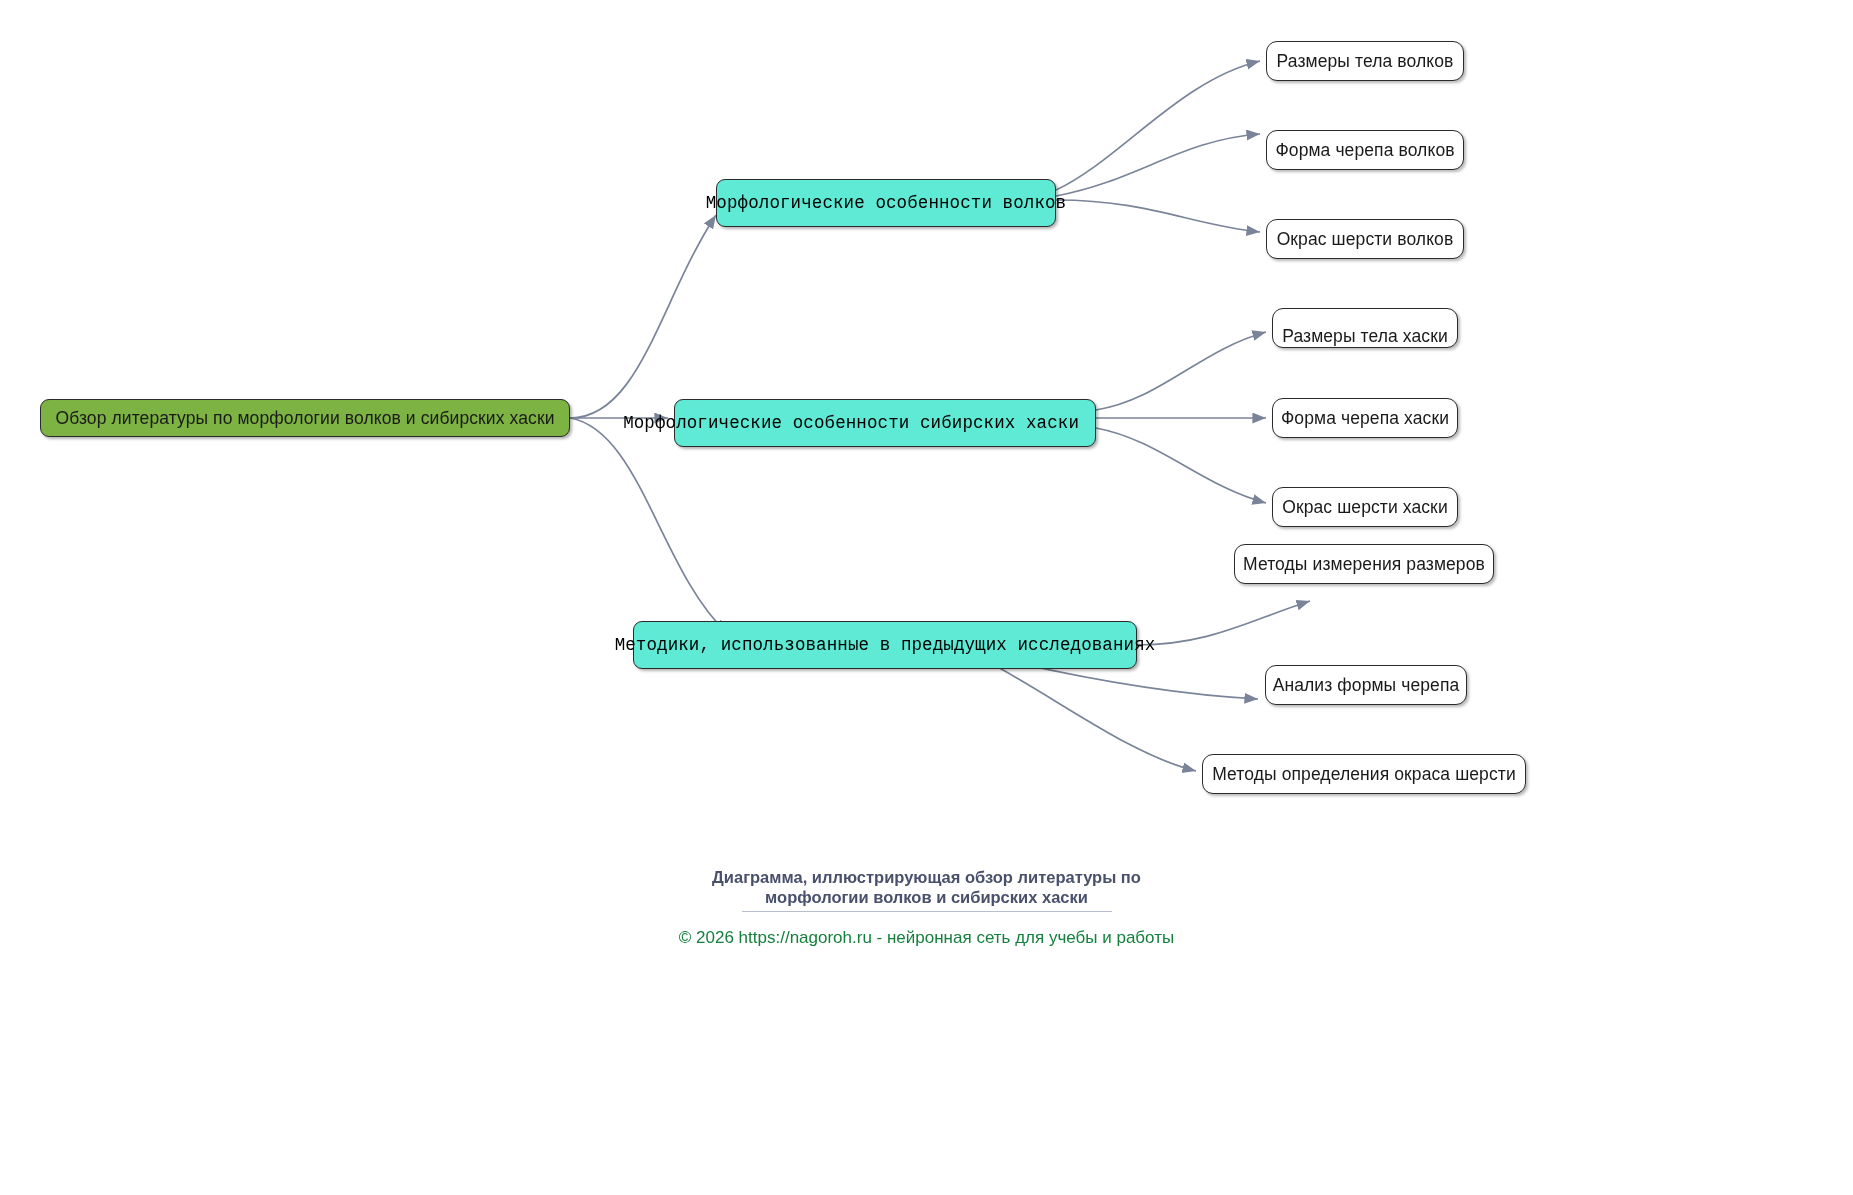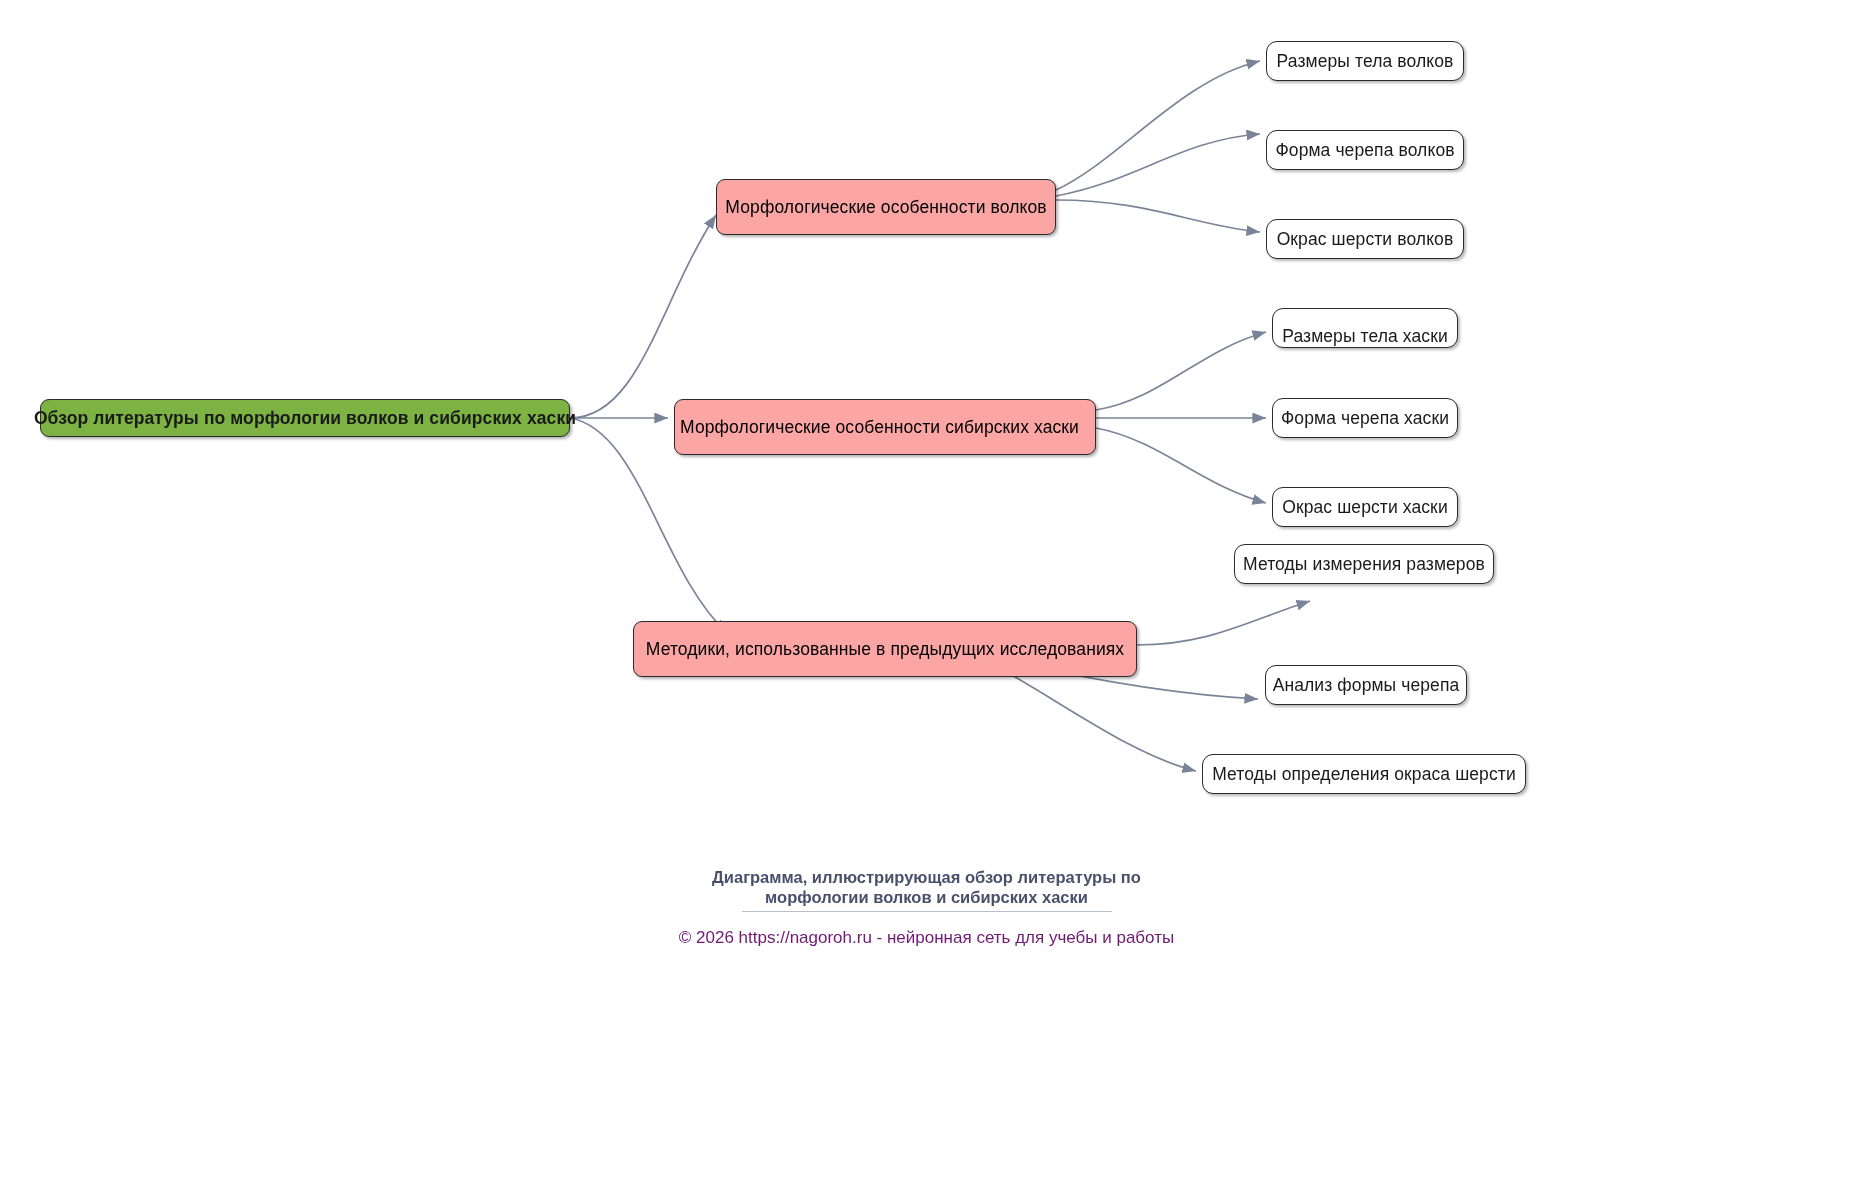--- a/index.html
+++ b/index.html
@@ -42,26 +42,27 @@
     letter-spacing: 0.1px;
   }
   .node-root {
     background: #7cb342;
     border: 1.4px solid #2b2b2b;
     box-shadow: 2px 2px 3px rgba(0,0,0,0.30);
     padding: 0 14px;
     height: 38px;
   }
   .node-branch {
-    background: #fca5a5;
+    background: #5eead4;
     border: 1.4px solid #2b2b2b;
     box-shadow: 2px 2px 3px rgba(0,0,0,0.30);
     padding: 0 16px;
-    height: 56px;
+    height: 48px;
     color: #000000;
+    font-family: Liberation Mono, monospace;
   }
   .node-leaf {
     background: #ffffff;
     border: 1.6px solid #2b2b2b;
     box-shadow: 2px 2px 3px rgba(0,0,0,0.28);
     padding: 0 26px;
     height: 40px;
     border-radius: 11px;
   }
   .caption {
@@ -79,21 +80,21 @@
     transform: translateX(-50%);
     width: 370px;
     height: 1px;
     background: #b9bece;
   }
   .footer {
     position: absolute;
     width: 100%;
     text-align: center;
     font-size: 17px;
-    color: #701a75;
+    color: #15803d;
   }
 </style>
 </head>
 <body>
 
 <div id="canvas">
 
   <svg id="edges" viewBox="0 0 1853 1195">
     <defs>
       <marker id="arrow" markerWidth="9" markerHeight="9" refX="8" refY="3.2" orient="auto" markerUnits="strokeWidth">
@@ -113,21 +114,21 @@
       <path d="M1096,410 C1160,400 1200,350 1266,332"></path>
       <path d="M1096,418 C1160,418 1200,418 1266,418"></path>
       <path d="M1096,428 C1160,440 1200,485 1266,503"></path>
 
       <path d="M1137,645 C1210,645 1250,620 1310,601"></path>
       <path d="M1000,659 C1090,680 1180,695 1258,699"></path>
       <path d="M985,660 C1060,700 1130,755 1196,771"></path>
     </g>
   </svg>
 
-  <div class="node node-root" style="left:40px; top:399px; width:530px;font-weight:bold;">
+  <div class="node node-root" style="left:40px; top:399px; width:530px;">
     <span>Обзор литературы по морфологии волков и сибирских хаски</span>
   </div>
 
   <div class="node node-branch" style="left:716px; top:179px; width:340px;">
     <span>Морфологические особенности волков</span>
   </div>
   <div class="node node-leaf" style="left:1266px; top:41px; width:198px;">
     <span>Размеры тела волков</span>
   </div>
   <div class="node node-leaf" style="left:1266px; top:130px; width:198px;">

